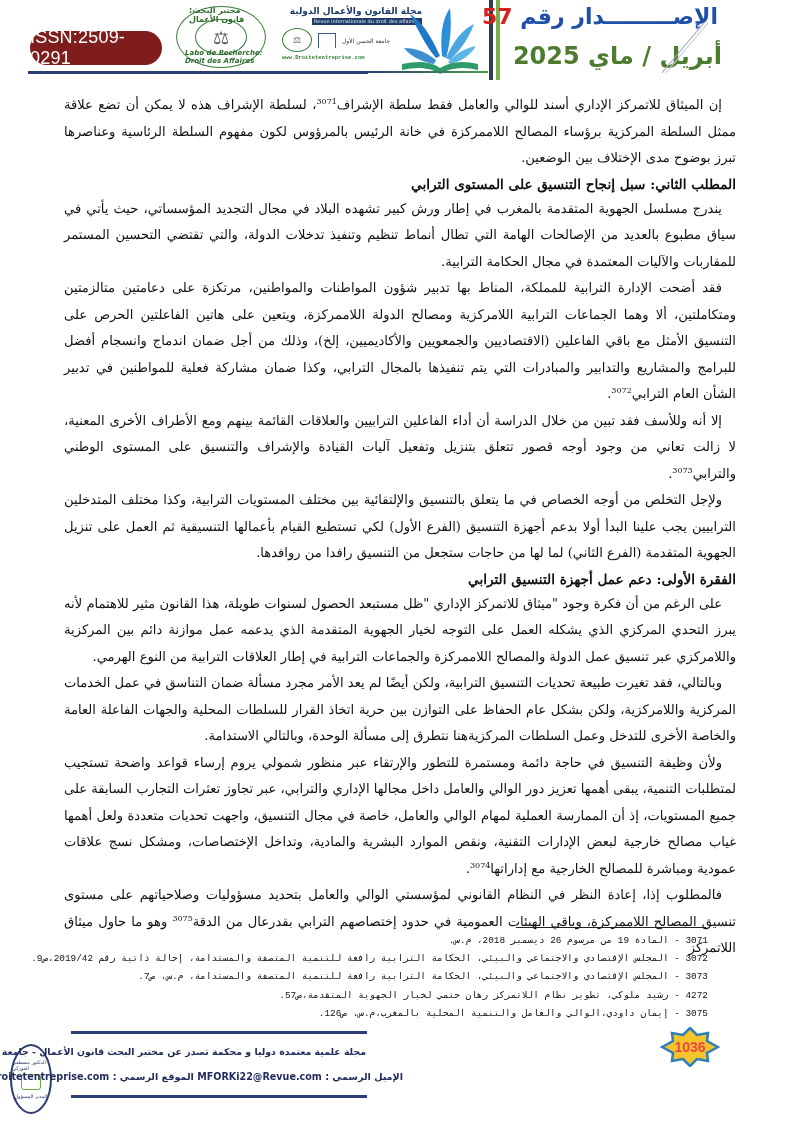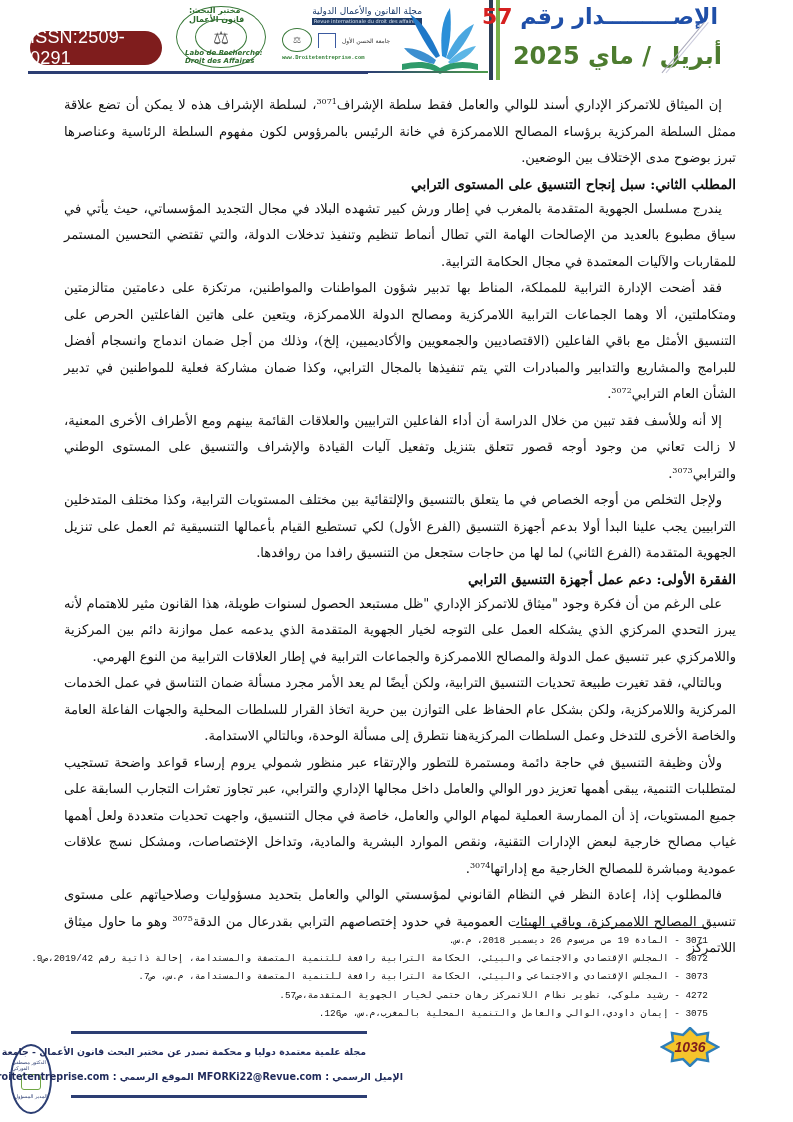--- a/index.html
+++ b/index.html
@@ -16,21 +16,21 @@
               border: 1.5px solid #3a7a3a; border-radius: 50%; display: flex;
               align-items: center; justify-content: center; }
   .lab-logo .inner { width: 50px; height: 34px; border: 1px solid #3a7a3a; border-radius: 50%;
                      display:flex; align-items:center; justify-content:center; font-size: 18px; color:#555; }
   .lab-arc-top { position: absolute; top: -1px; left: 12px; font-size: 8px; color: #2e6b2e;
                  font-family: "DejaVu Sans", sans-serif; font-weight: bold; }
   .lab-arc-bot { position: absolute; bottom: 2px; left: 8px; font-size: 7px; color: #2e6b2e;
                  font-family: "DejaVu Sans", sans-serif; font-weight: bold; font-style: italic; }
   .journal-block { position: absolute; left: 282px; top: 6px; width: 140px; height: 62px; }
   .journal-title { font-family: "DejaVu Sans", sans-serif; font-size: 9px; color: #1a3a6b;
-                   font-weight: normal; text-align: right; direction: rtl; white-space: nowrap; }
+                   font-weight: bold; text-align: right; direction: rtl; white-space: nowrap; }
   .journal-fr { background: #1f3b66; color: #dfe8f3; font-size: 5px; height: 7px; line-height: 7px;
                 margin-top: 2px; margin-left: 30px; padding: 0 2px; white-space: nowrap; overflow: hidden;
                 font-family: "DejaVu Sans", sans-serif; }
   .mini-row { display: flex; align-items: center; gap: 6px; margin-top: 3px; }
   .mini-circle { width: 28px; height: 22px; border: 1px solid #3a7a3a; border-radius: 50%;
                  font-size: 9px; display:flex; align-items:center; justify-content:center; color:#555; }
   .mini-tower { width: 16px; height: 14px; border: 1px solid #3b5aa0; border-bottom: none; }
   .mini-uni { font-size: 6px; color: #333; font-family: "DejaVu Sans", sans-serif; direction: rtl; }
   .journal-url { font-family: "Liberation Mono", "DejaVu Sans Mono", monospace; font-size: 5.5px;
                  color: #2e7d32; font-weight: bold; margin-top: 2px; }
@@ -74,21 +74,21 @@
   .footer-rule-bot { position: absolute; left: 71px; top: 1095px; width: 296px; height: 3px; background: #2c3e73; }
   .footer-line1 { position: absolute; left: 66px; top: 1046px; width: 300px; direction: rtl; text-align: left;
                   font-family: "DejaVu Sans", sans-serif; font-weight: bold; font-size: 9.4px; color: #1f2a5a;
                   white-space: nowrap; }
   .footer-line2 { position: absolute; left: 83px; top: 1071px; width: 320px; direction: rtl; text-align: left;
                   font-family: "DejaVu Sans", sans-serif; font-weight: bold; font-size: 9.6px; color: #1f2a5a;
                   white-space: nowrap; }
   .page-star { position: absolute; left: 660px; top: 1027px; width: 60px; height: 40px; }
   .page-star .num { position: absolute; left: 0; top: 0; width: 60px; height: 40px; display:flex;
                     align-items:center; justify-content:center; font-family: "Liberation Sans", sans-serif;
-                    font-weight: bold; font-size: 14px; color: #7f1d1d; font-style: italic; }
+                    font-weight: bold; font-size: 14px; color: #ef4444; }
 </style>
 </head>
 <body>
 
 <div class="header">
   <div class="issn">ISSN:2509-0291</div>
 
   <div class="lab-logo">
     <span class="lab-arc-top">مختبر البحث: قانون الأعمال</span>
     <div class="inner">⚖</div>

